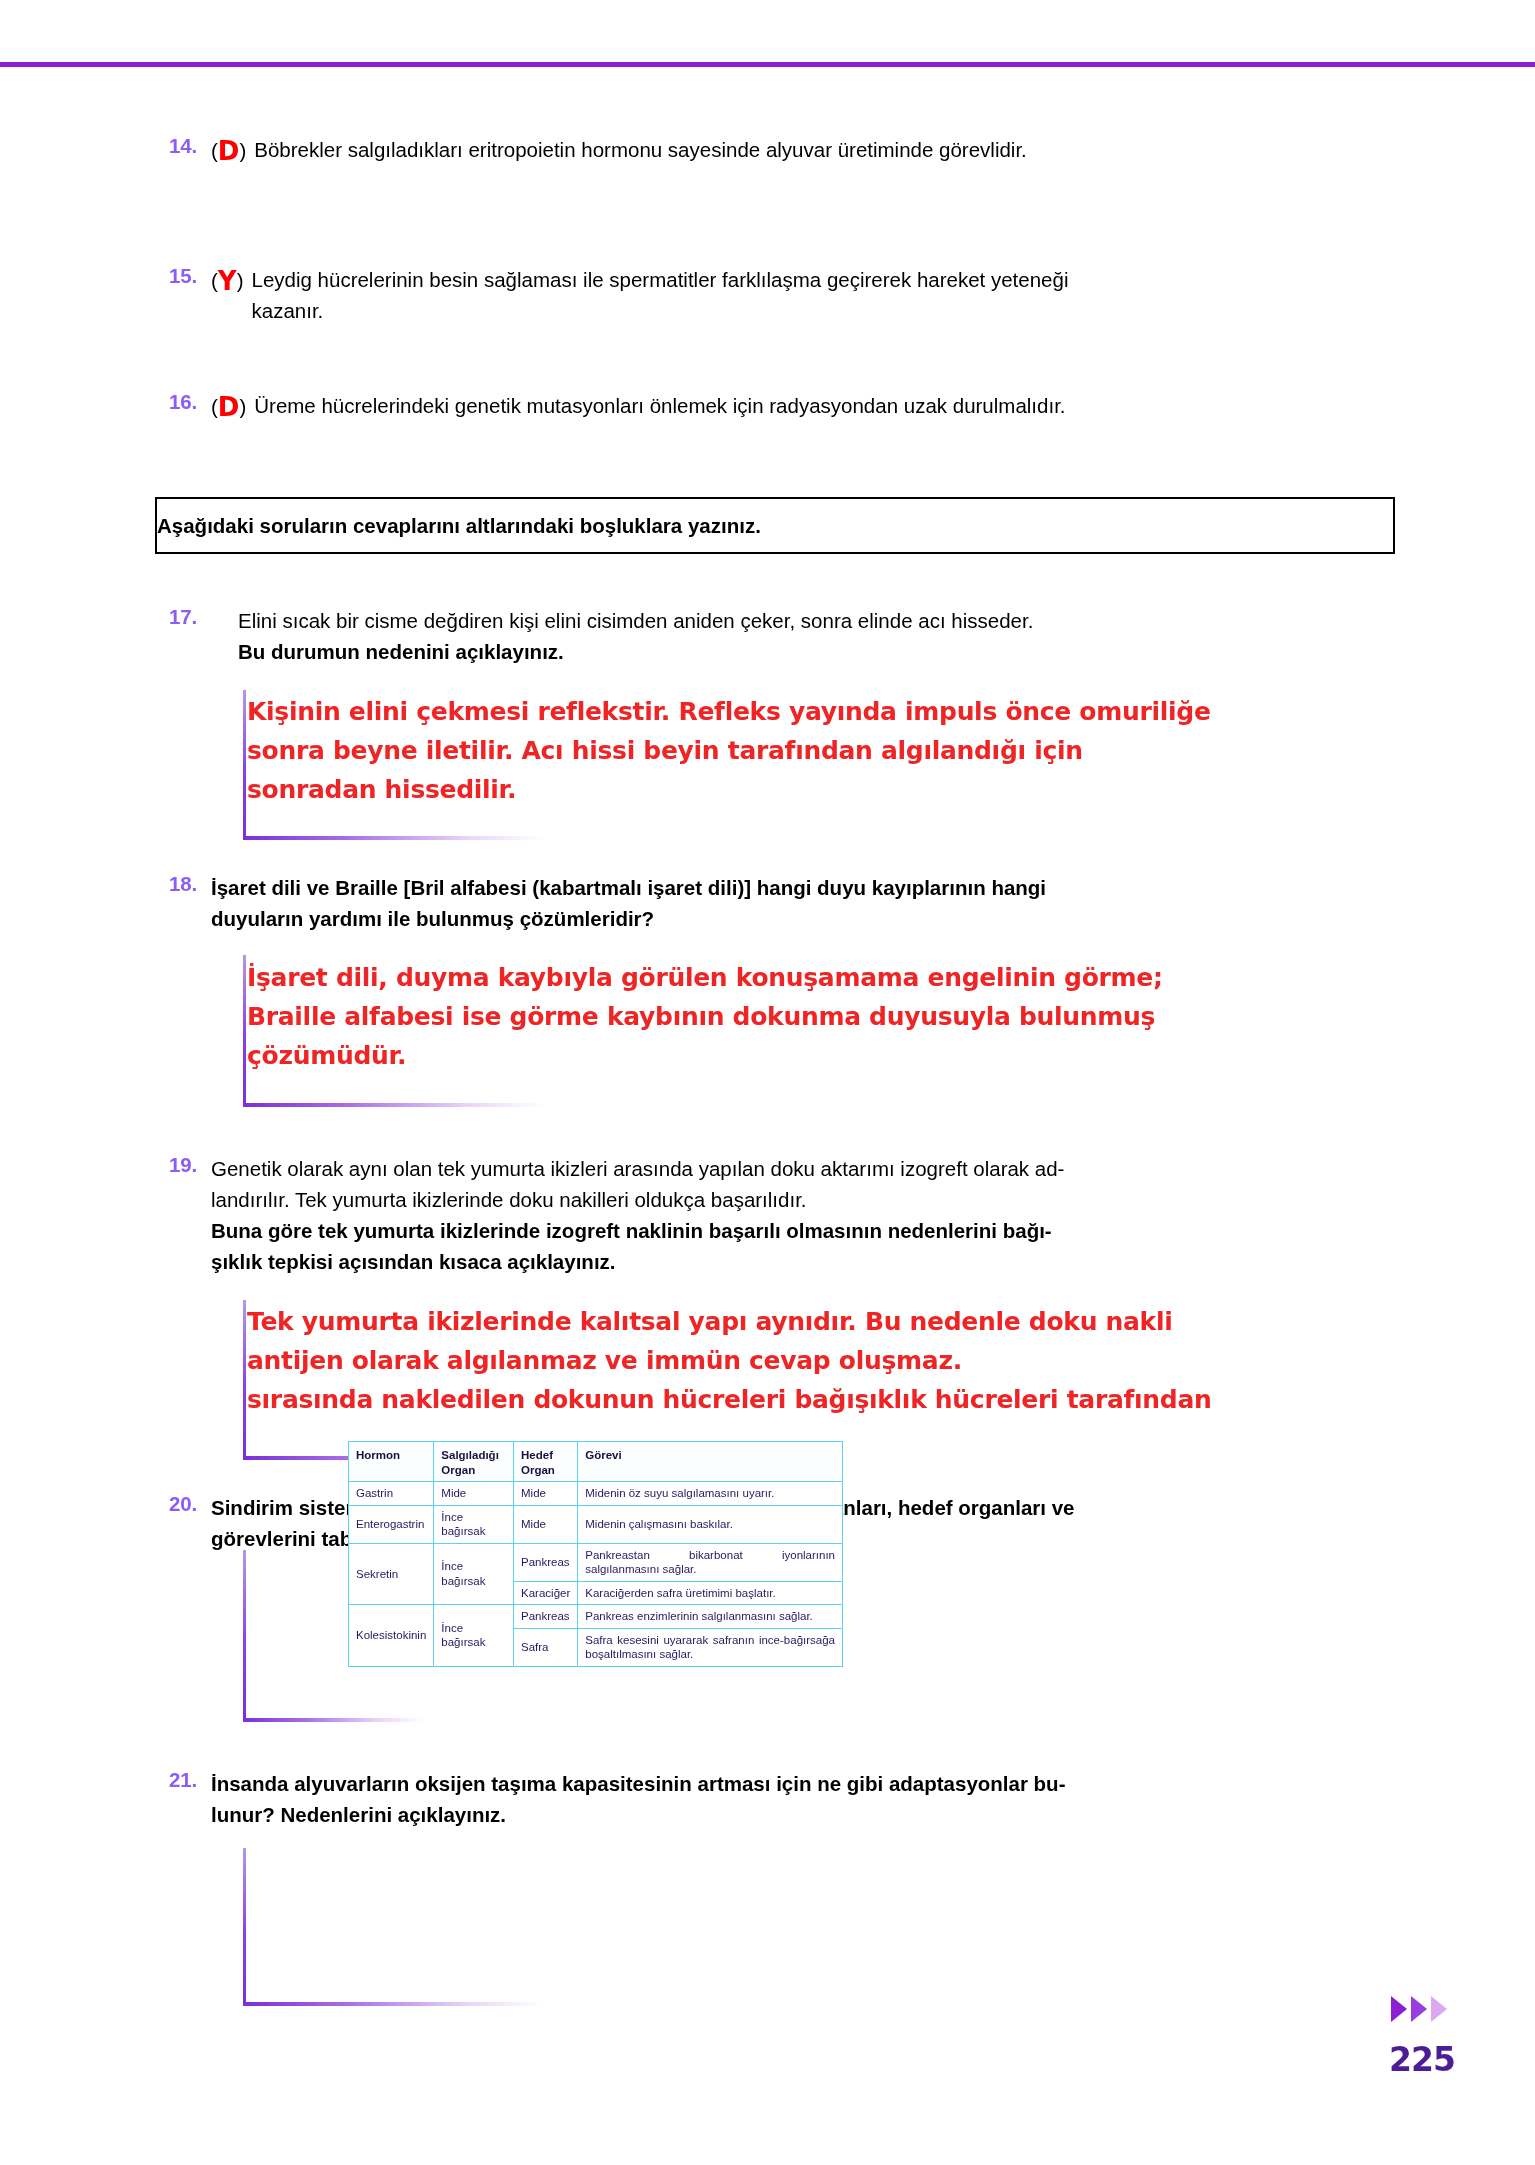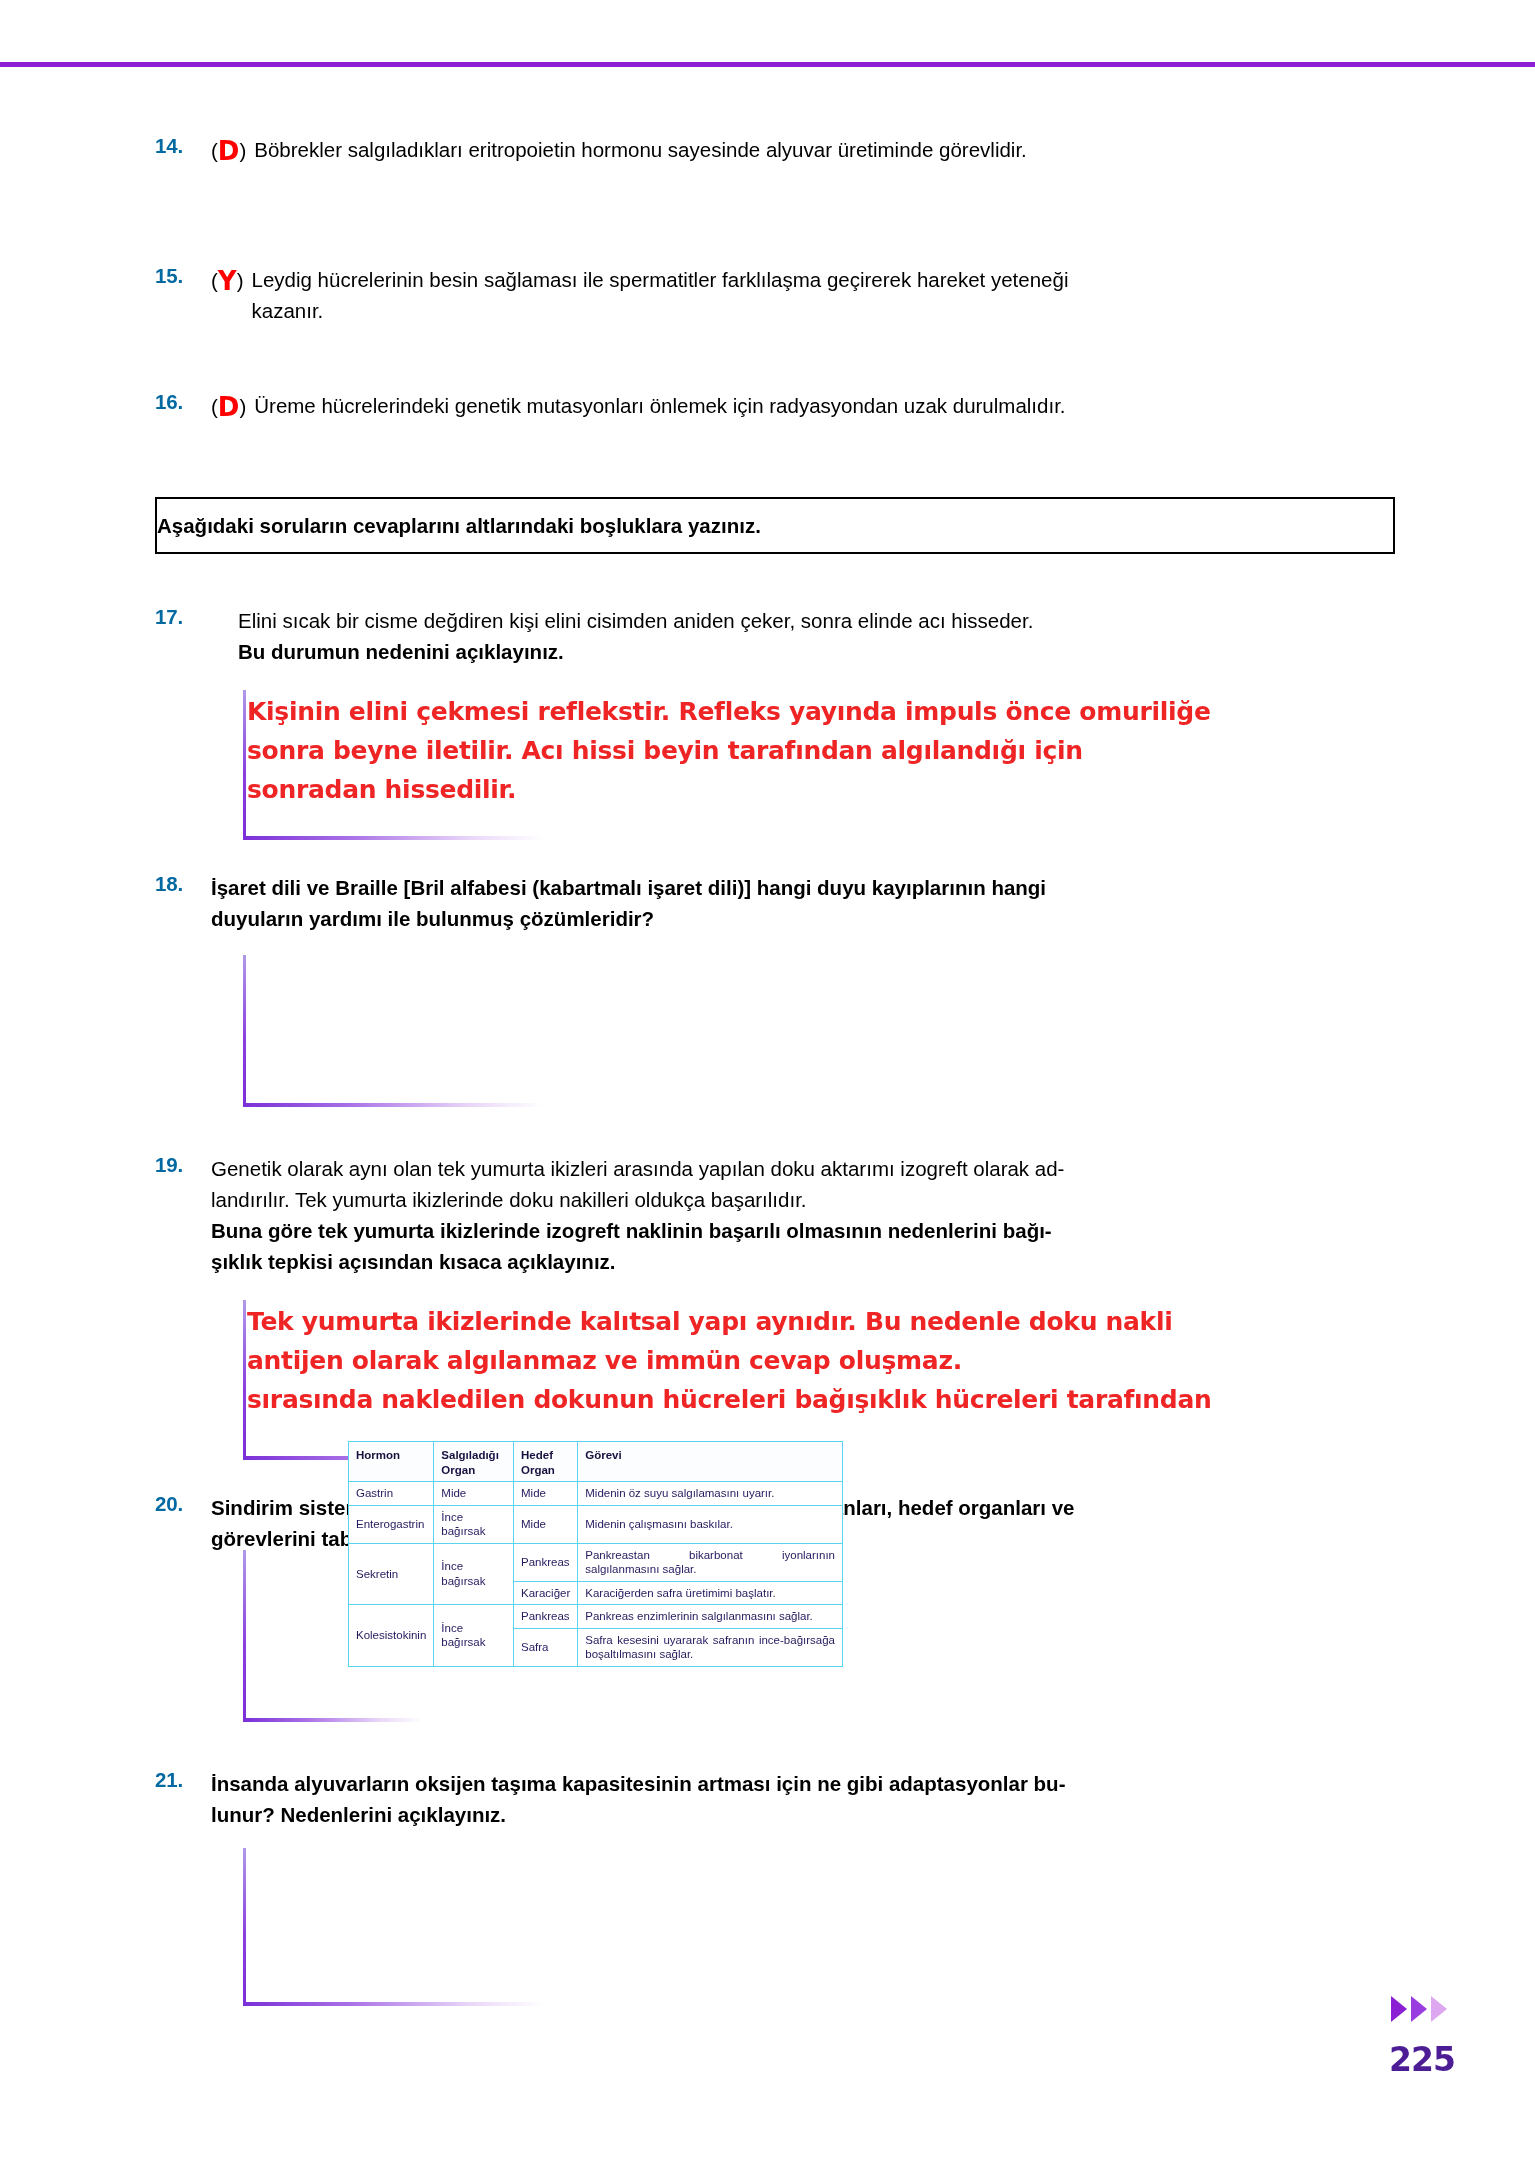--- a/index.html
+++ b/index.html
@@ -33,24 +33,24 @@
 
   
   .q-row {
     position: absolute;
     display: flex;
     align-items: flex-start;
   }
   .q-num {
     font-weight: bold;
     font-size: 20.5px;
-    color: #0369a1;
+    color: #8b5cf6;
     width: 56px;
     flex: 0 0 56px;
-    text-align: left;
+    text-align: center;
     letter-spacing: -0.2px;
   }
   .q-body {
     font-size: 20.5px;
     line-height: 31px;
     color: #000;
   }
   .q-body.bold { font-weight: bold; }
   .q-bold-line { font-weight: bold; }
 
@@ -238,20 +238,25 @@
   <div class="q-row" style="left:155px; top:872px; width:1260px;">
     <span class="q-num">18.</span>
     <span class="q-body bold">
       <span>İşaret dili ve Braille [Bril alfabesi (kabartmalı işaret dili)] hangi duyu kayıplarının hangi</span><br>
       <span>duyuların yardımı ile bulunmuş çözümleridir?</span>
     </span>
   </div>
   <div class="ans-bracket" style="left:243px; top:955px; width:300px; height:152px;">
     <div class="vbar"></div>
     <div class="hbar" style="width:300px;"></div>
+  </div>
+  <div class="answer" style="left:247px; top:958px; width:1180px;">
+    <span class="ln">İşaret dili, duyma kaybıyla görülen konuşamama engelinin görme;</span>
+    <span class="ln">Braille alfabesi ise görme kaybının dokunma duyusuyla bulunmuş</span>
+    <span class="ln">çözümüdür.</span>
   </div>
 
   <div class="q-row" style="left:155px; top:1153px; width:1260px;">
     <span class="q-num">19.</span>
     <span class="q-body">
       <span>Genetik olarak aynı olan tek yumurta ikizleri arasında yapılan doku aktarımı izogreft olarak ad-</span><br>
       <span>landırılır. Tek yumurta ikizlerinde doku nakilleri oldukça başarılıdır.</span><br>
       <span class="q-bold-line">Buna göre tek yumurta ikizlerinde izogreft naklinin başarılı olmasının nedenlerini bağı-</span><br>
       <span class="q-bold-line">şıklık tepkisi açısından kısaca açıklayınız.</span>
     </span>

